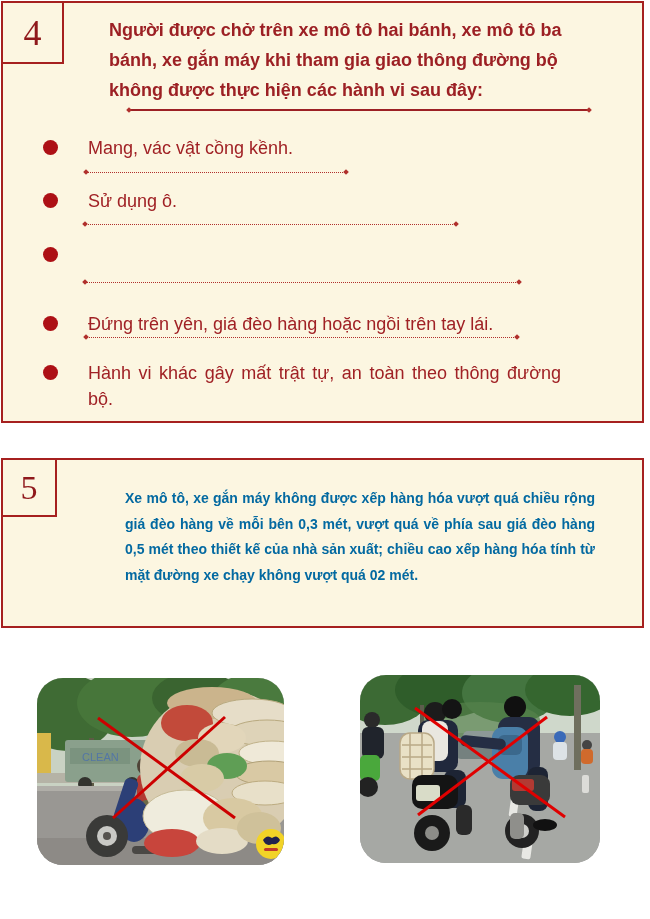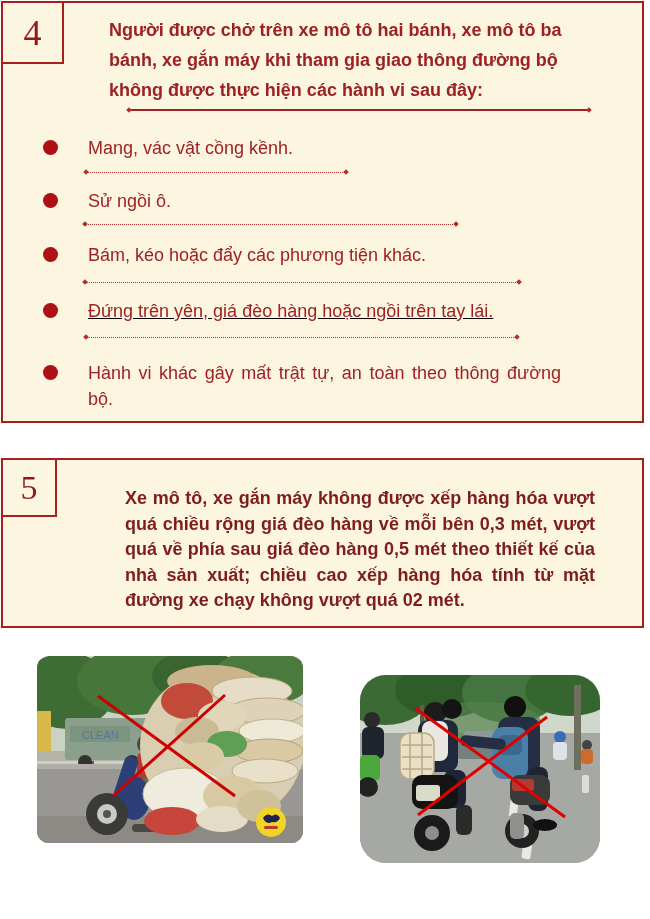--- a/index.html
+++ b/index.html
@@ -46,32 +46,32 @@
   .dot{
     position:absolute;left:40px;top:5px;width:15px;height:15px;
     border-radius:50%;background:#AD1015;
   }
   .itxt{
     margin-left:85px;margin-right:81px;
     font-size:18px;line-height:26px;color:#A02125;font-weight:normal;
   }
   .item.justify .itxt{text-align:justify;}
   #item1{top:132px;} #item2{top:185px;} #item3{top:239px;}
-  #item4{top:295px;text-decoration:underline;} #item5{top:357px;}
+  #item4{top:308px;} #item5{top:357px;}
   
   .body5{
     position:absolute;top:26px;left:122px;width:470px;
-    text-align:justify;font-weight:bold;font-size:18px;line-height:25.5px;
-    color:#7f1d1d;
+    text-align:justify;font-weight:bold;font-size:14px;line-height:25.5px;
+    color:#0369a1;
   }
   
   .photo{
     position:absolute;border-radius:26px;overflow:hidden;background:#9a9a98;
   }
-  #photoL{left:37px;top:656px;width:266px;height:187px;border-radius:12px;}
+  #photoL{left:37px;top:678px;width:247px;height:187px;}
   #photoR{left:360px;top:675px;width:240px;height:188px;}
   .photo svg{display:block;}
 </style>
 </head>
 <body>
 
 <div id="canvas">
 
   <section class="panel" id="panel4">
     <div class="numbox">
@@ -81,27 +81,26 @@
     <div class="sep solid" id="headsep"></div>
 
     <div class="item" id="item1">
       <span class="dot"></span>
       <div class="itxt">Mang, vác vật cồng kềnh.</div>
     </div>
     <div class="sep dotted" id="sep1"></div>
 
     <div class="item" id="item2">
       <span class="dot"></span>
-      <div class="itxt">Sử ngồi ô.</div>
+      <div class="itxt">Sử dụng ô.</div>
     </div>
     <div class="sep dotted" id="sep2"></div>
 
     <div class="item" id="item3">
       <span class="dot"></span>
-      <div class="itxt">Bám, kéo hoặc đẩy các phương tiện khác.</div>
     </div>
     <div class="sep dotted" id="sep3"></div>
 
     <div class="item" id="item4">
       <span class="dot"></span>
       <div class="itxt">Đứng trên yên, giá đèo hàng hoặc ngồi trên tay lái.</div>
     </div>
     <div class="sep dotted" id="sep4"></div>
 
     <div class="item justify" id="item5">

